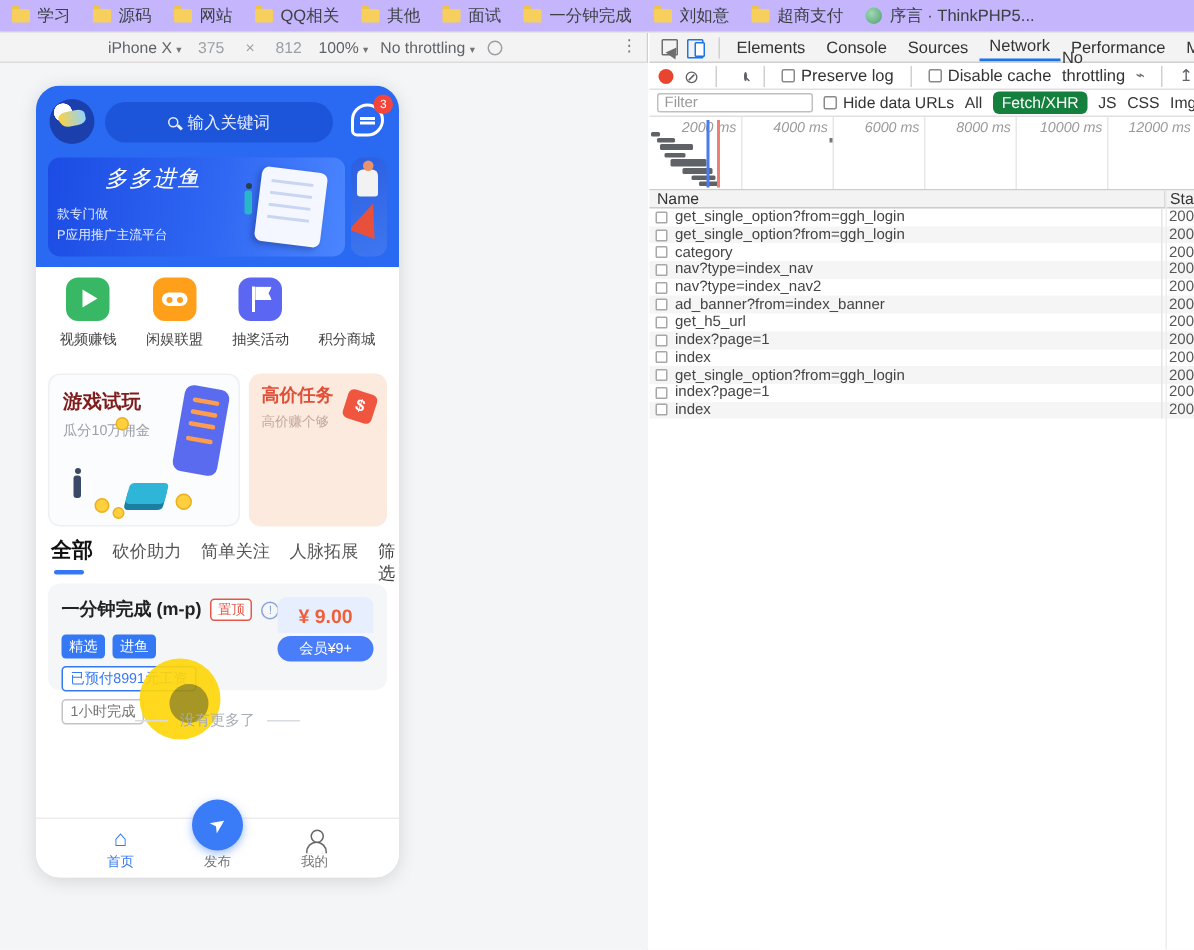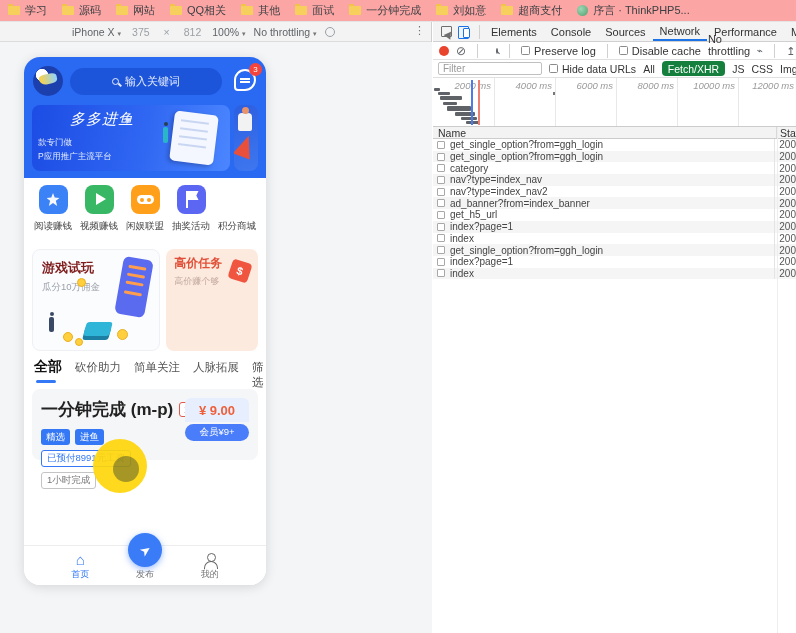--- a/index.html
+++ b/index.html
@@ -1,20 +1,20 @@
 <!DOCTYPE html>
 <html lang="zh"><head>
 <meta charset="utf-8">
 <style>
   * { margin:0; padding:0; box-sizing:border-box; }
   html,body { width:796px; height:633px; overflow:hidden; background:#fff;
     font-family:"Liberation Sans","DejaVu Sans",sans-serif; }
 
   
-  .bm-bar { position:absolute; left:0; top:0; width:796px; height:22px; background:#fca5a5;
+  .bm-bar { position:absolute; left:0; top:0; width:796px; height:22px; background:#c4b5fd;
     border-bottom:1px solid #e4e4e4; display:flex; align-items:center; padding:0 8px; gap:15px; }
   .bm-item { display:flex; align-items:center; gap:5px; font-size:11px; color:#3c4043; white-space:nowrap; }
   .folder { width:12px; height:9px; background:#f6cf5c; border-radius:1px; position:relative; }
   .folder::before { content:""; position:absolute; top:-2px; left:0; width:5px; height:2px; background:#f0c546; border-radius:1px 1px 0 0; }
   .favicon-circ { width:11px; height:11px; border-radius:50%; background:radial-gradient(circle at 35% 35%,#9fd8b4,#4f9f6e); }
 
   
   .left-pane { position:absolute; left:0; top:22px; width:432px; height:611px; background:#f4f5f7; border-right:1px solid #cfcfcf; }
   .dev-toolbar { position:absolute; left:0; top:0; width:100%; height:20px; background:#f3f3f3;
     border-bottom:1px solid #dcdcdc; display:flex; align-items:center; font-size:10.5px; color:#5f6368; padding-left:72px; gap:8px; }
@@ -98,21 +98,21 @@
   .pad-pic::after { content:""; position:absolute; right:-4px; top:-4px; width:9px; height:9px; background:#35c8d8; border-radius:50%; }
 
   .tabs-row { position:absolute; left:10px; top:301px; width:222px; display:flex; align-items:baseline; gap:13px; }
   .tab { font-size:11.5px; color:#555; white-space:nowrap; }
   .tab.active { font-size:14px; font-weight:bold; color:#111; position:relative; }
   .tab.active::after { content:""; position:absolute; left:2px; bottom:-7px; width:20px; height:3px; background:#3478f6; border-radius:2px; }
   .tab-filter { margin-left:auto; display:flex; align-items:center; gap:3px; color:#444; font-size:11.5px; }
 
   .task-card { position:absolute; left:8px; top:332px; width:226px; height:71px; background:#f5f6f8; border-radius:8px; padding:9px 9px; }
   .task-row1 { display:flex; align-items:center; gap:6px; }
-  .task-title { font-size:17px; font-weight:bold; color:#222; }
+  .task-title { font-size:12px; font-weight:bold; color:#222; }
   .pin-badge { font-size:9px; color:#e4584b; border:1px solid #e4584b; border-radius:3px; padding:0px 4px; background:#fff; }
   .info-icon { width:12px; height:12px; border:1px solid #8aa3dd; color:#8aa3dd; border-radius:50%; font-size:8px; display:flex; align-items:center; justify-content:center; }
   .task-tags { display:flex; gap:5px; margin-top:8px; flex-wrap:wrap; width:150px; }
   .tag-solid { background:#3478f6; color:#fff; font-size:9.5px; border-radius:3px; padding:1.5px 5px; }
   .tag-outline { background:#fff; color:#3478f6; border:1px solid #3478f6; font-size:9.5px; border-radius:3px; padding:1px 5px; }
   .tag-gray { background:#fff; color:#777; border:1px solid #c4c4c4; font-size:9.5px; border-radius:3px; padding:1px 5px; }
   .price-box { position:absolute; right:9px; top:9px; width:64px; }
   .price-top { background:#e7efff; border-radius:6px 6px 0 0; color:#ee5f3a; font-weight:bold; font-size:13px; text-align:center; padding:5px 0 4px; }
   .member-pill { background:#4a7dfa; border-radius:9px; color:#fff; font-size:9.5px; text-align:center; padding:2px 0; margin-top:2px; }
 
@@ -274,26 +274,20 @@
           </div>
           <div class="person-ill"></div>
         </div>
         <div class="banner-sliver">
           <div class="sliver-man"></div>
           <div class="sliver-rocket"></div>
         </div>
       </div>
 
       <div class="nav-row">
-        <div class="nav-cell">
-          <div class="nav-ico" style="background:#3b82f6">
-              <span class="ico-star"></span>
-            </div>
-          <div class="nav-label">阅读赚钱</div>
-        </div>
         <div class="nav-cell">
           <div class="nav-ico" style="background:#38b865">
               <span class="ico-play"></span>
             </div>
           <div class="nav-label">视频赚钱</div>
         </div>
         <div class="nav-cell">
           <div class="nav-ico" style="background:#ff9f1a">
               <span class="ico-pad"></span>
             </div>
@@ -361,20 +355,25 @@
           <span class="tag-gray">1小时完成</span>
         </div>
         <div class="price-box">
           <div class="price-top">¥ 9.00</div>
           <div class="member-pill">会员¥9+</div>
         </div>
       </div>
 
       <div class="touch-circle"></div>
 
+      <div class="no-more">
+        <i></i>
+          <span>没有更多了</span>
+          <i></i>
+      </div>
 
       <div class="tabbar">
         <div class="tabbar-grid">
           <div class="tb-item">
             <span class="house">⌂</span>
             <span class="tb-label active">首页</span>
           </div>
           <div class="tb-item">
             <div class="pub-circle">
               <span class="pub-plane">➤</span>

